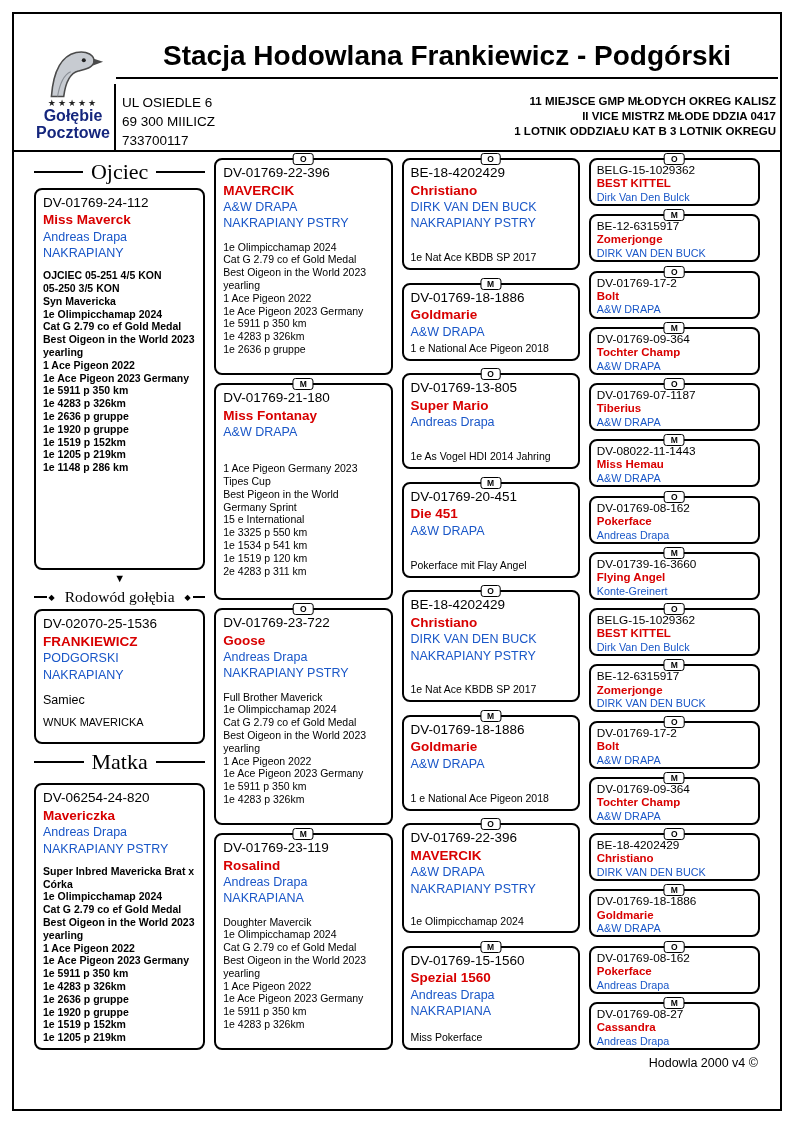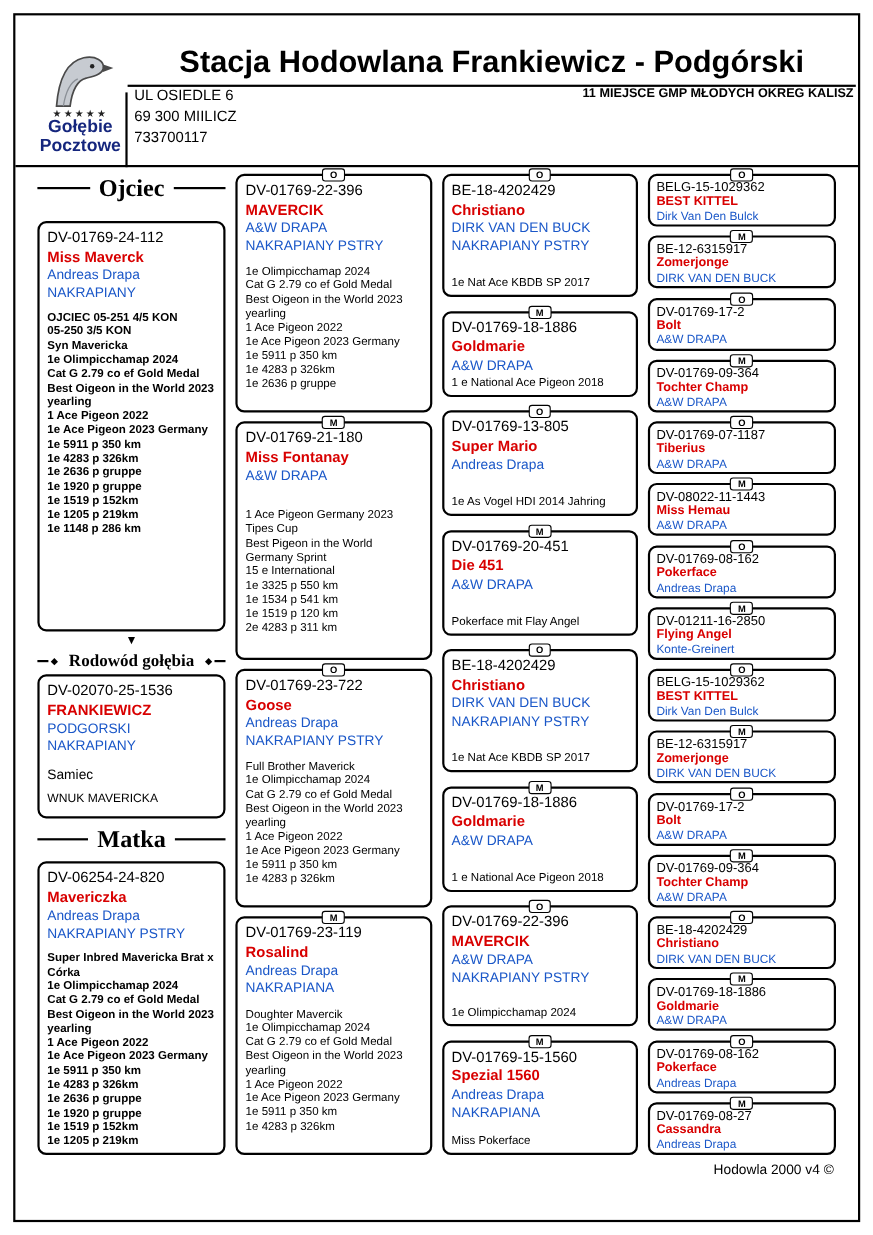--- a/index.html
+++ b/index.html
@@ -11,21 +11,21 @@
   .header{position:absolute;left:14px;top:14px;width:766px;height:138px;}
   .header::after{content:"";position:absolute;left:0;right:0;bottom:0;border-bottom:2.5px solid #000;}
   .logo{position:absolute;left:14px;top:30px;width:90px;text-align:center;}
   .logo svg{display:block;margin:0 auto;}
   .logo .stars{font-size:9px;letter-spacing:2px;color:#222;line-height:10px;}
   .logo .logo-name{font-family:Liberation Sans, sans-serif;font-weight:bold;font-size:16px;
                    color:#15267d;line-height:1.05;}
   .vline{position:absolute;left:100px;top:70px;height:68px;border-left:2px solid #000;}
   .title{position:absolute;left:102px;right:2px;top:26px;margin:0;text-align:center;
          font-size:28px;font-weight:bold;border-bottom:2.5px solid #000;padding-bottom:5px;}
-  .info-row{position:absolute;left:108px;right:4px;top:64px;display:flex;
+  .info-row{position:absolute;left:108px;right:4px;top:80px;display:flex;
             justify-content:space-between;align-items:flex-start;}
   .address{font-size:13.5px;line-height:1.4;}
   .achievements{font-size:11.5px;font-weight:bold;text-align:right;line-height:1.32;}
 
   
   .pedigree{position:absolute;left:34px;top:158px;width:726px;height:892px;display:flex;gap:9px;}
   .col{display:flex;flex-direction:column;}
   .col1{width:172px;}
   .col2{width:179px;justify-content:space-between;}
   .col3{width:179px;justify-content:space-between;}
@@ -35,29 +35,29 @@
        padding:4px 6px 4px 7px;box-sizing:border-box;}
   .tab{position:absolute;top:-7px;left:50%;transform:translateX(-50%);background:#fff;
        border:1.5px solid #000;border-radius:3px;font-size:8.5px;font-weight:bold;
        line-height:10px;padding:0 6px;}
   .ring{font-size:13.5px;font-weight:normal;white-space:nowrap;line-height:1.3;}
   .name{font-size:13.5px;font-weight:bold;color:var(--red,#d80000);white-space:nowrap;line-height:1.3;}
   .breeder,.strain{font-size:12.5px;color:var(--blue,#1a57c8);white-space:nowrap;line-height:1.3;}
   .desc{font-size:10.5px;line-height:1.22;white-space:pre-line;margin-top:9px;}
 
   
-  .sec-h{display:flex;align-items:center;font-family:"Liberation Serif",serif;font-weight:bold;}
+  .sec-h{display:flex;align-items:center;font-family:"Liberation Serif",serif;font-weight:normal;}
   .sec-h::before,.sec-h::after{content:"";flex:1;border-top:2px solid #000;}
   .sec-text{margin:0 8px;white-space:nowrap;}
   .sec-father{font-size:22px;height:28px;}
   .sec-ped{font-size:15.5px;height:24px;}
   .sec-ped .diamond{font-size:8px;margin:0 2px;}
   .sec-mother{font-size:22px;height:30px;margin:4px 0 6px;}
   .arrow{text-align:center;font-size:11px;line-height:16px;height:16px;}
-  .box.father{height:387px;margin-top:16px;}
+  .box.father{height:387px;margin-top:2px;}
   .box.subject{height:136px;}
   .box.mother{flex:1;}
   .subject .sex{margin-top:9px;font-size:12.5px;line-height:1.3;}
   .subject .note{margin-top:7px;font-size:11px;line-height:1.3;}
   .col1 .desc{margin-top:8px;font-weight:bold;}
 
   
   .col2 .box{height:217px;}
 
   
@@ -100,20 +100,22 @@
     <div class="vline"></div>
     <h1 class="title">Stacja Hodowlana Frankiewicz - Podgórski</h1>
     <div class="info-row">
       <div class="address">
         <div>UL OSIEDLE 6</div>
         <div>69 300 MIILICZ</div>
         <div>733700117</div>
       </div>
       <div class="achievements">
         <div>11 MIEJSCE GMP MŁODYCH OKREG KALISZ</div>
+        <div>II VICE MISTRZ MŁODE DDZIA 0417</div>
+        <div>1 LOTNIK ODDZIAŁU KAT B 3 LOTNIK OKREGU</div>
       </div>
     </div>
   </header>
 
   <main class="pedigree">
 
     <div class="col col1">
       <div class="sec-h sec-father">
         <span class="sec-text">Ojciec</span>
       </div>
@@ -347,21 +349,21 @@
         <div class="breeder">A&amp;W DRAPA</div>
       </div>
       <div class="box">
         <span class="tab">O</span>
         <div class="ring">DV-01769-08-162</div>
         <div class="name">Pokerface</div>
         <div class="breeder">Andreas Drapa</div>
       </div>
       <div class="box">
         <span class="tab">M</span>
-        <div class="ring">DV-01211-16-2850</div>
+        <div class="ring">DV-01739-16-3660</div>
         <div class="name">Flying Angel</div>
         <div class="breeder">Konte-Greinert</div>
       </div>
       <div class="box">
         <span class="tab">O</span>
         <div class="ring">BELG-15-1029362</div>
         <div class="name">BEST KITTEL</div>
         <div class="breeder">Dirk Van Den Bulck</div>
       </div>
       <div class="box">

